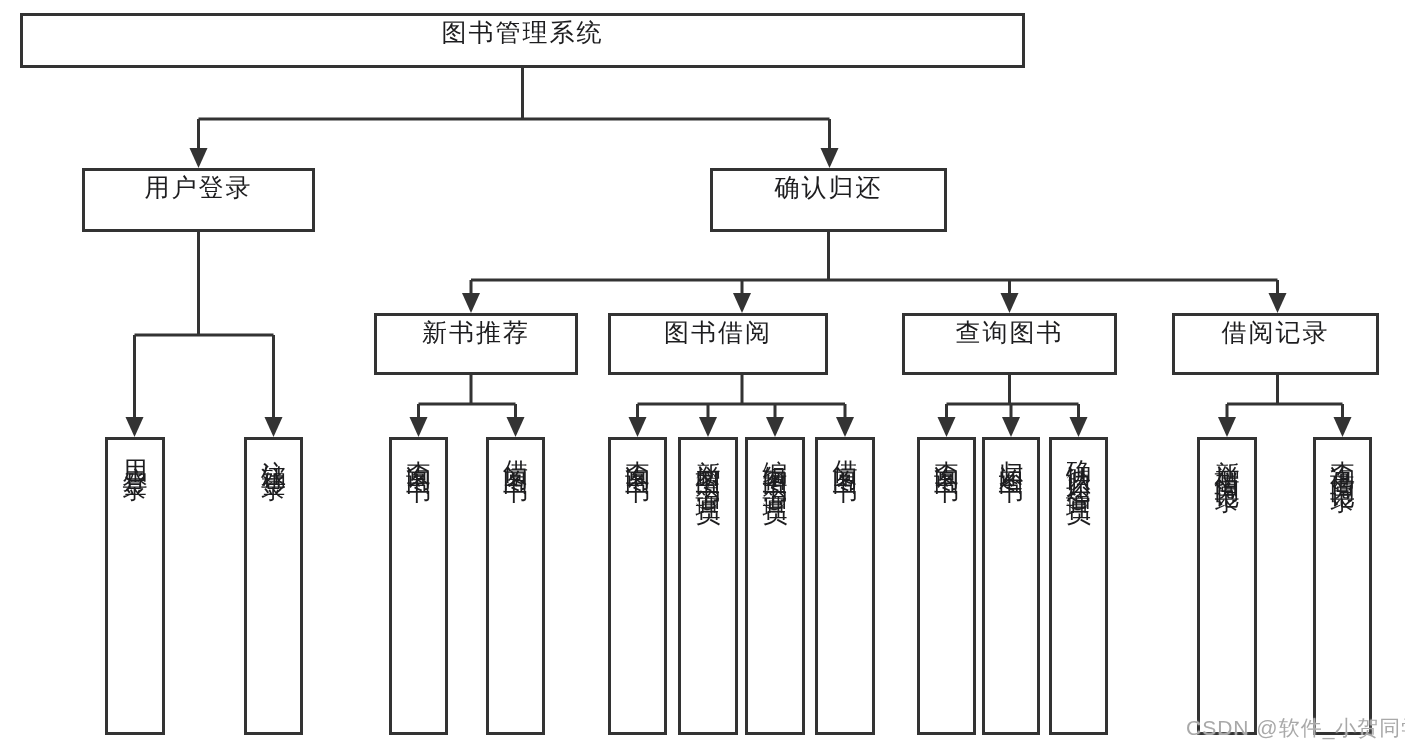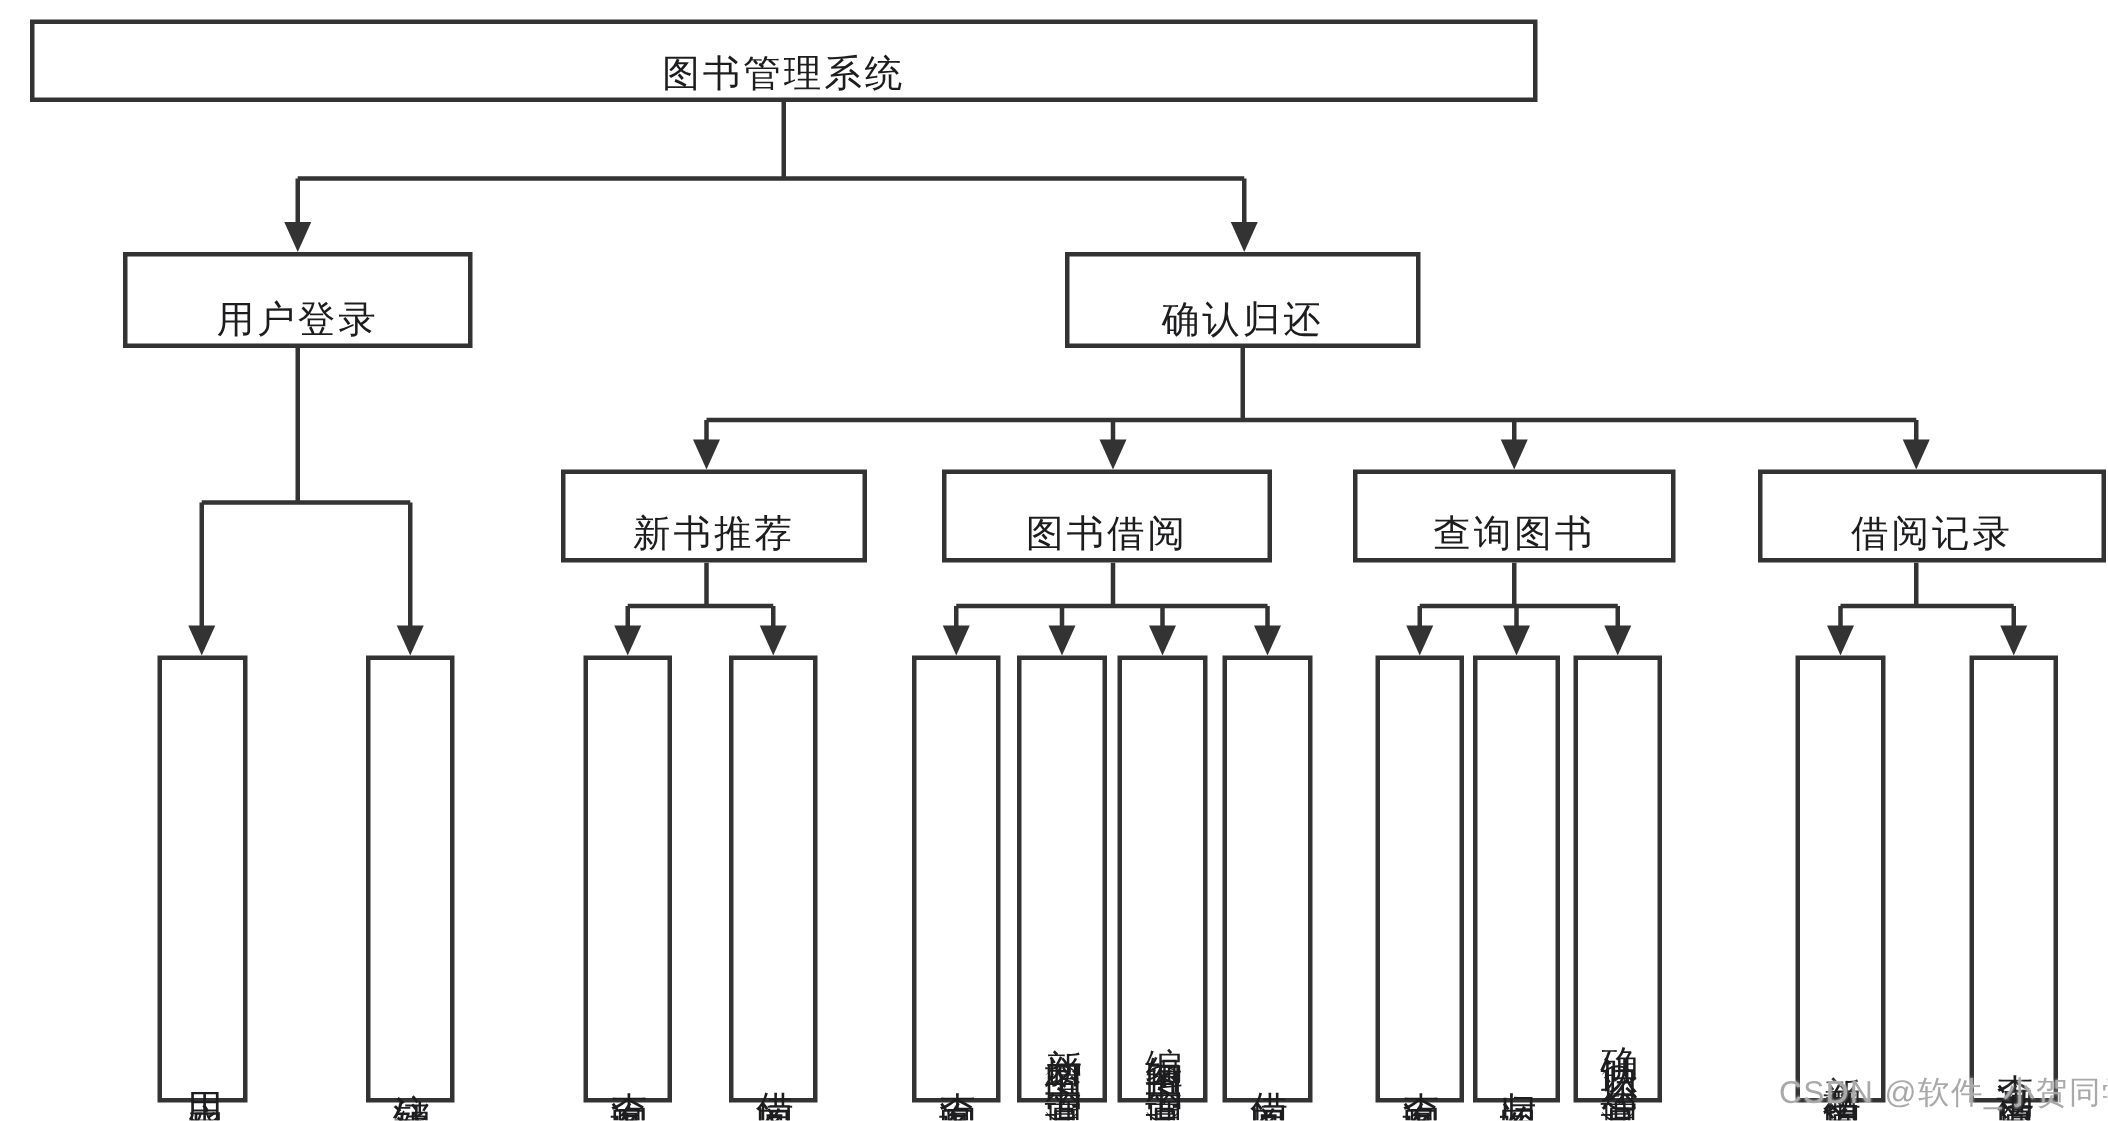--- a/index.html
+++ b/index.html
@@ -15,21 +15,21 @@
     position: absolute;
     left: 0; top: 0;
     width: 1405px; height: 747px;
   }
   .box {
     position: absolute;
     box-sizing: border-box;
     border: 3px solid #333333;
     background: #ffffff;
     display: flex;
-    align-items: flex-end;
+    align-items: flex-start;
     justify-content: center;
     color: #1d1d1f;
     z-index: 2;
   }
   .box.h span {
     font-size: 25px;
     letter-spacing: 2px;
     white-space: nowrap;
   }
   .box.v span {
@@ -87,27 +87,27 @@
   <div class="box h" style="left:82px;top:168px;width:233px;height:64px">
     <span>用户登录</span>
   </div>
   <div class="box h" style="left:710px;top:168px;width:237px;height:64px">
     <span>确认归还</span>
   </div>
 
   <div class="box h" style="left:374px;top:313px;width:204px;height:62px">
     <span>新书推荐</span>
   </div>
-  <div class="box h" style="left:628px;top:313px;width:220px;height:62px">
+  <div class="box h" style="left:608px;top:313px;width:220px;height:62px">
     <span>图书借阅</span>
   </div>
   <div class="box h" style="left:902px;top:313px;width:215px;height:62px">
     <span>查询图书</span>
   </div>
-  <div class="box h" style="left:1172px;top:313px;width:232px;height:62px">
+  <div class="box h" style="left:1172px;top:313px;width:207px;height:62px">
     <span>借阅记录</span>
   </div>
 
   <div class="box v" style="left:105px;top:437px;width:60px;height:298px">
     <span>用户登录</span>
   </div>
   <div class="box v" style="left:244px;top:437px;width:59px;height:298px">
     <span>注销登录</span>
   </div>
 

